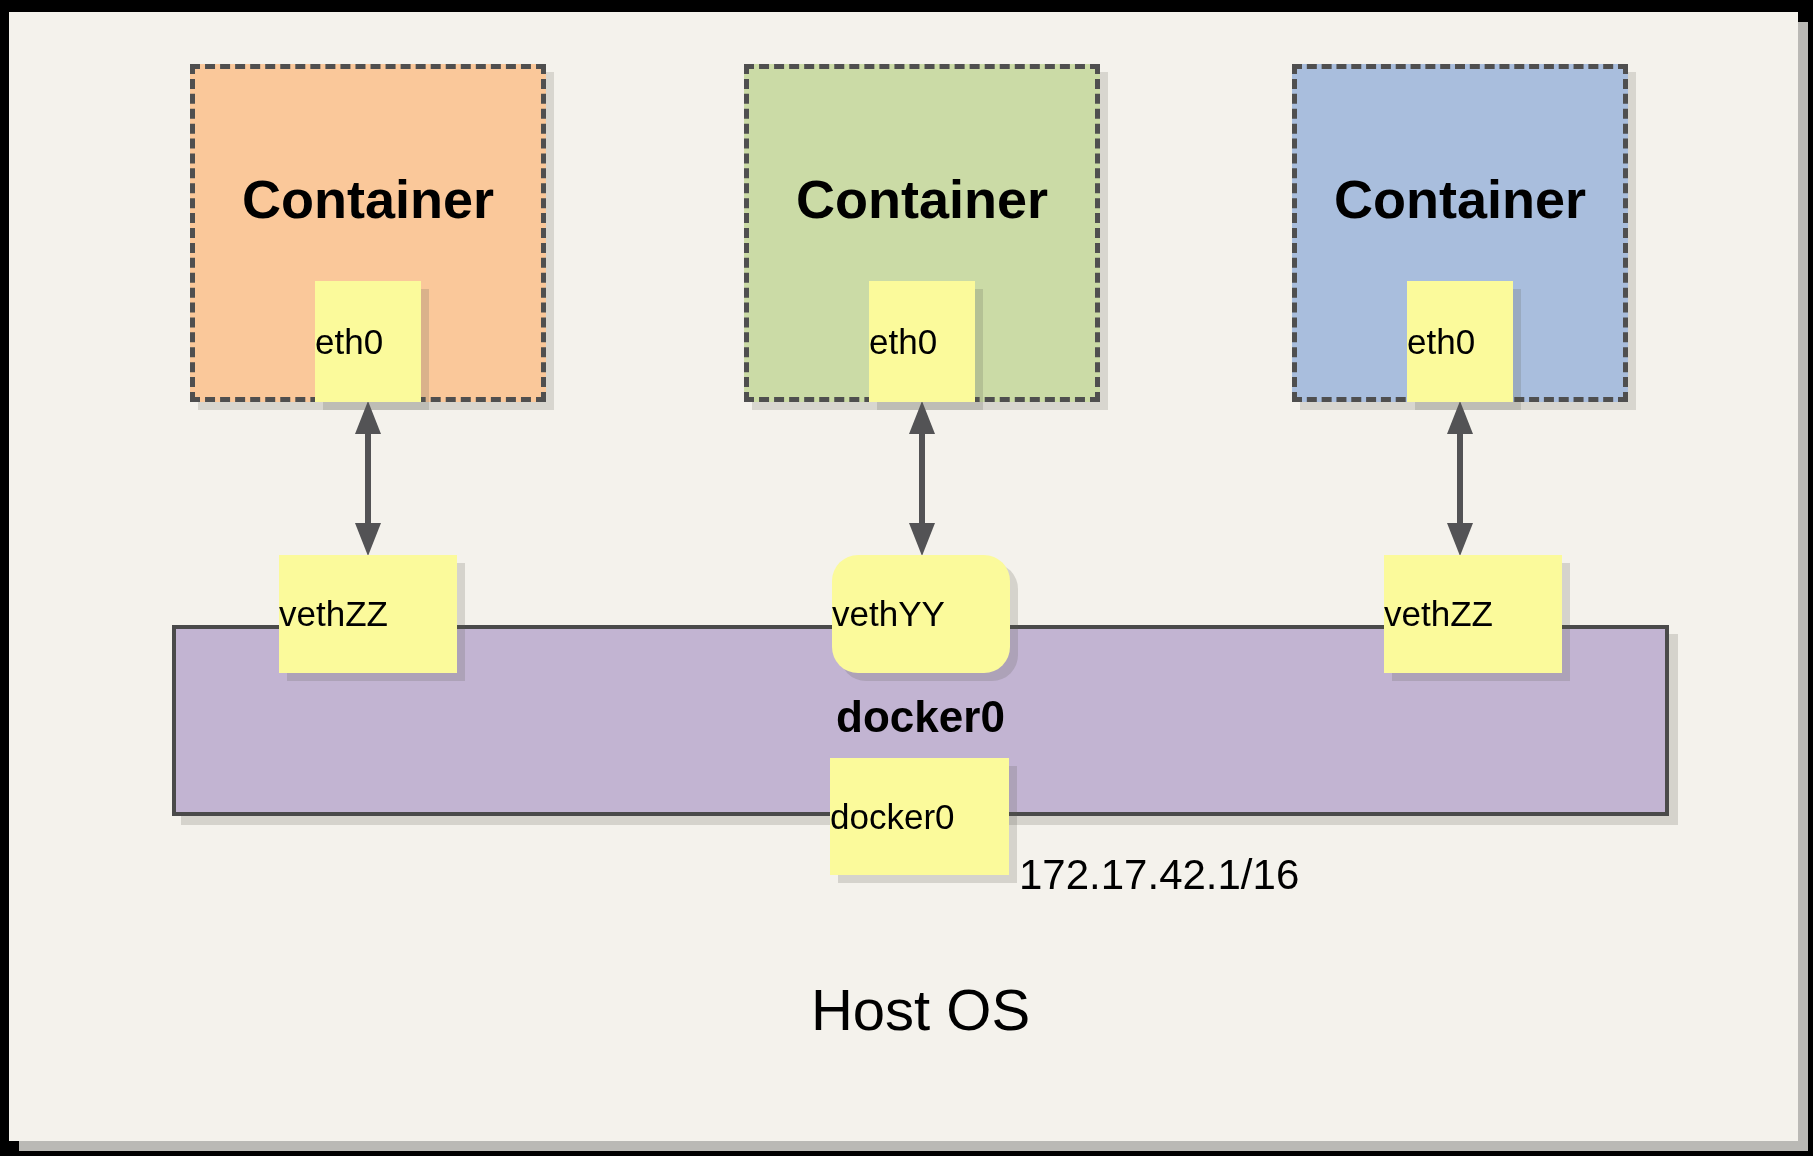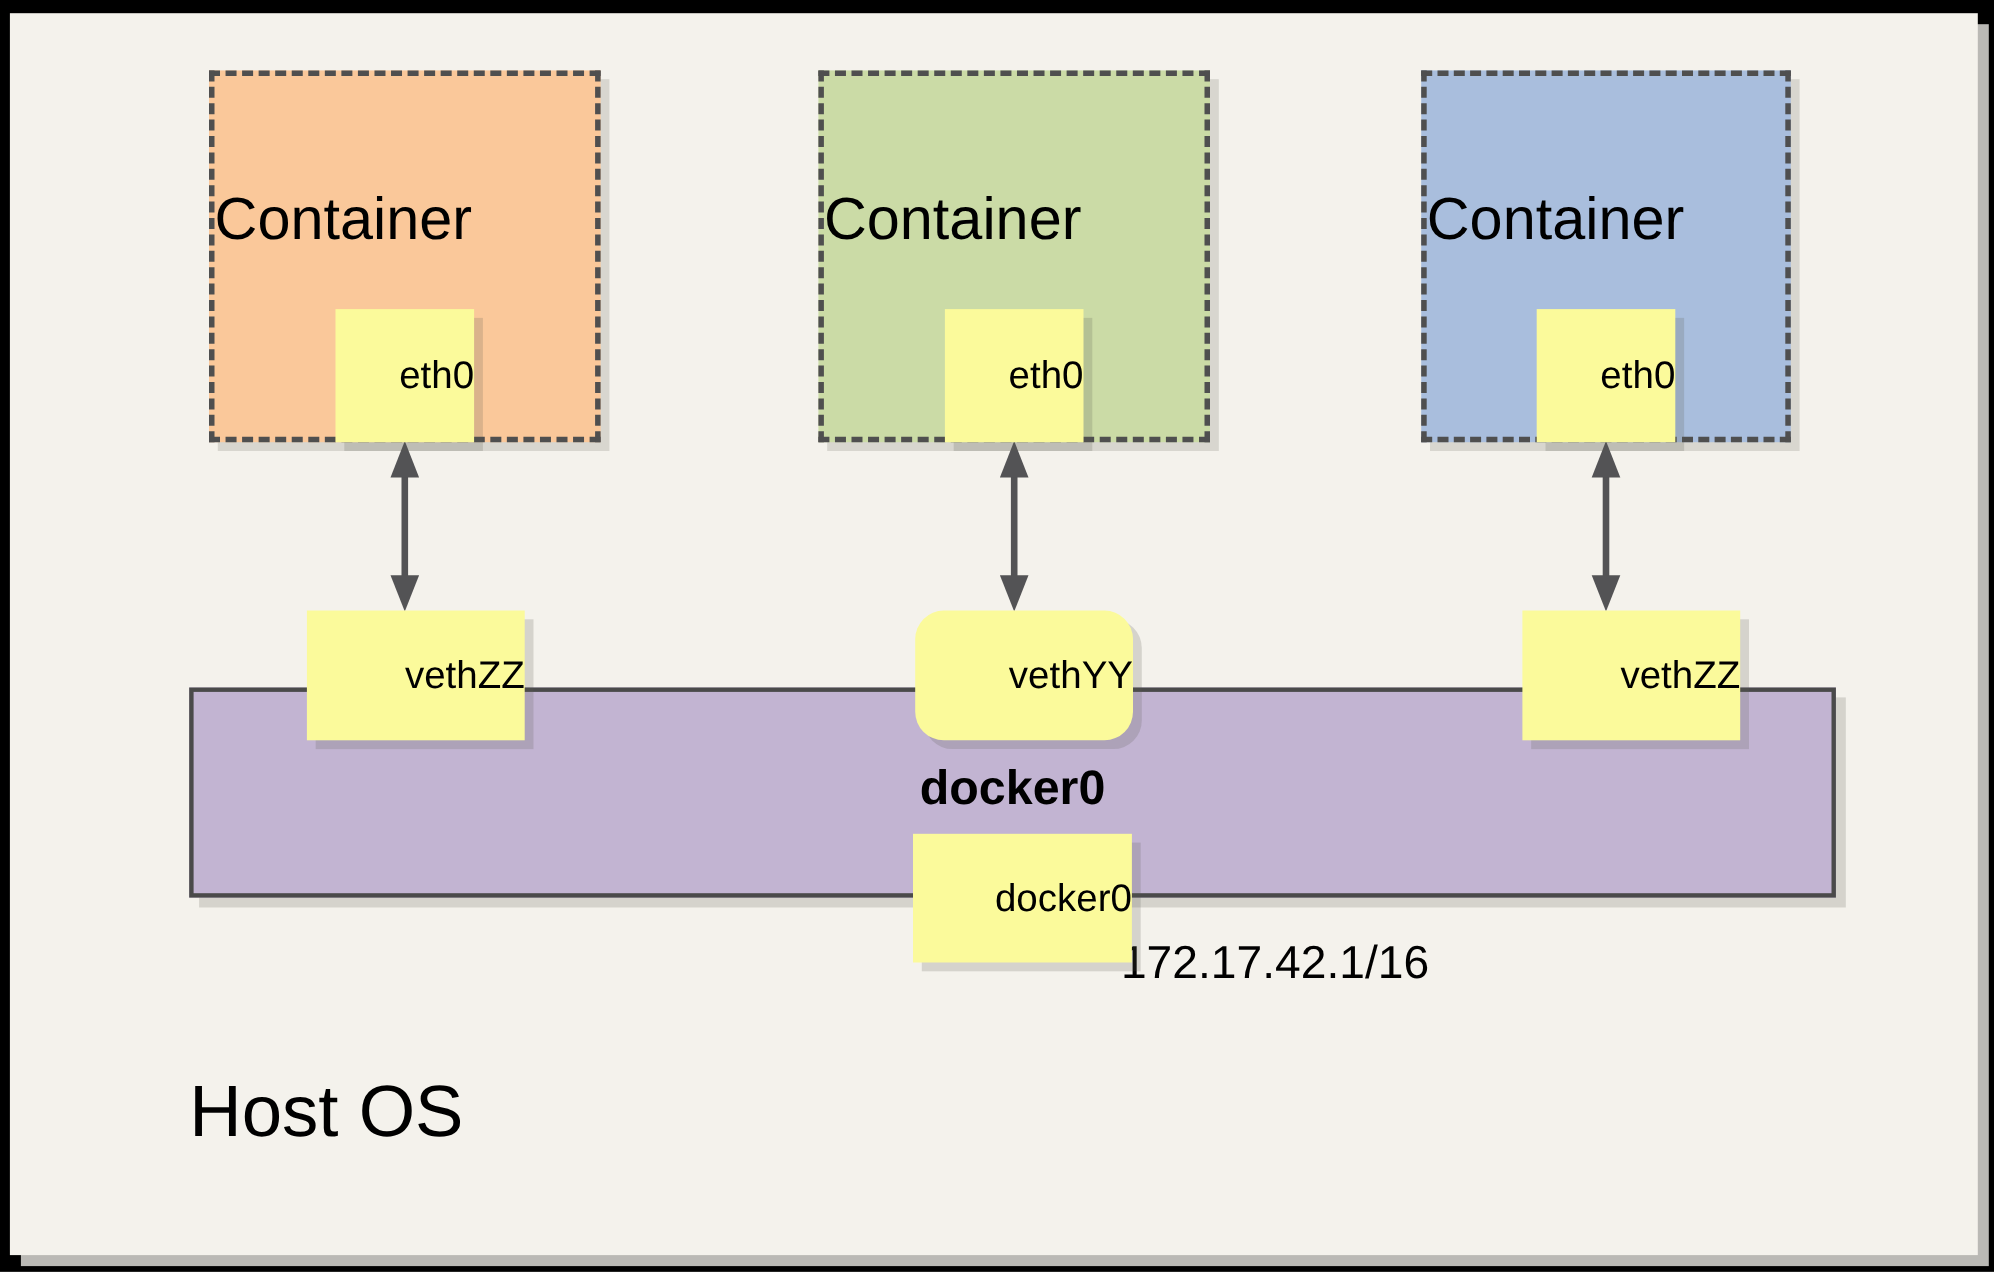--- a/index.html
+++ b/index.html
@@ -15,29 +15,28 @@
   }
   .container-box{
     position:absolute;top:52px;height:338px;box-sizing:border-box;
     border:5px dashed #4f4f4f;
     box-shadow:8px 8px 0 rgba(90,88,80,0.18);
   }
   .c0{left:181px;width:356px;}
   .c1{left:735px;width:356px;}
   .c2{left:1283px;width:336px;}
   .container-label{
-    position:absolute;left:0;right:0;top:100px;text-align:left;
-    font-size:54px;font-weight:normal;color:#000;line-height:60px;
+    position:absolute;left:0;right:0;top:100px;text-align:center;
+    font-size:54px;font-weight:bold;color:#000;line-height:60px;
   }
   .note{
     position:absolute;background:#fbfa9b;
-    display:flex;align-items:center;justify-content:flex-end;
+    display:flex;align-items:center;justify-content:flex-start;
     font-size:35px;color:#000;
     box-shadow:8px 8px 0 rgba(90,88,80,0.20);
-    padding-left:20px;
   }
   .eth-note{
     left:50%;bottom:-5px;transform:translateX(-50%);
     width:106px;height:121px;z-index:3;
   }
   .veth-note{top:543px;width:178px;height:118px;z-index:3;}
   .veth-0{left:270px;}
   .veth-1{left:823px;border-radius:26px;}
   .veth-2{left:1375px;}
   .arrow{position:absolute;top:389px;width:36px;height:155px;z-index:2;}
@@ -52,22 +51,22 @@
   .bridge-label{
     position:absolute;left:163px;width:1497px;top:681px;text-align:center;
     font-size:44px;font-weight:bold;color:#000;line-height:48px;z-index:2;
   }
   .docker0-note{left:821px;top:746px;width:179px;height:117px;z-index:3;}
   .subnet-label{
     position:absolute;left:1010px;top:840px;
     font-size:42px;color:#000;line-height:46px;z-index:2;
   }
   .host-label{
-    position:absolute;left:163px;width:1497px;top:948px;text-align:left;
-    font-size:66px;color:#000;line-height:100px;
+    position:absolute;left:163px;width:1497px;top:948px;text-align:center;
+    font-size:58px;color:#000;line-height:100px;
   }
 </style>
 </head>
 <body>
 
 <div class="frame" style="background-color: rgb(0, 0, 0);">
   <div class="panel" style="background-color: rgb(244, 242, 236);">
 
     <div class="container-box c0" style="background-color: rgb(250, 200, 154);">
       <div class="container-label">Container</div>

